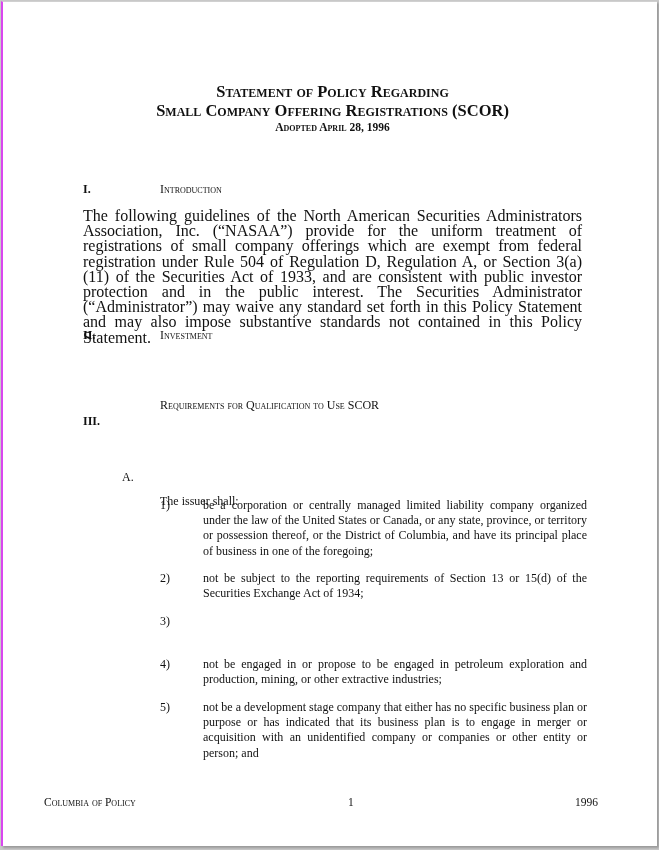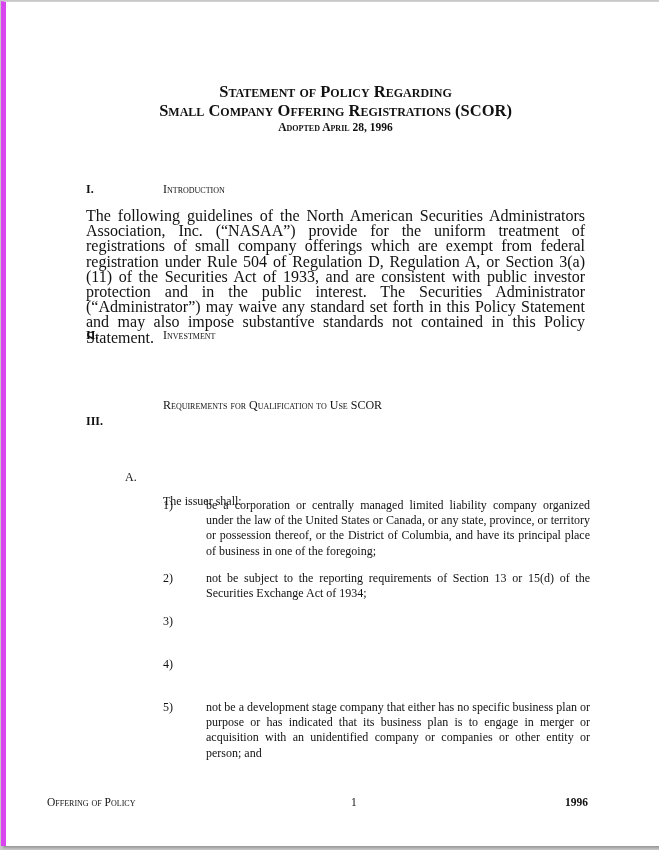--- a/index.html
+++ b/index.html
@@ -2,21 +2,21 @@
 <html><head>
 <meta charset="utf-8">
 <style>
   html, body { margin: 0; padding: 0; }
   body {
     width: 659px; height: 850px; background: #c8c8c8; overflow: hidden;
     font-family: "Liberation Serif", "DejaVu Serif", serif; color: #111;
   }
   .page {
     position: absolute; left: 1px; top: 1px; width: 654px; height: 844px;
-    background: #fff; border-left: 5px solid #d946ef; border-top: 1px solid #d0d0d0;
+    background: #fff; border-left: 2px solid #d946ef; border-top: 1px solid #d0d0d0;
     box-shadow: 2px 2px 2px #9a9a9a;
   }
   .title { position: absolute; left: 0; width: 659px; text-align: center; font-weight: bold; }
   .t1 { top: 80px; font-size: 16.5px; }
   .t2 { top: 99px; font-size: 16.5px; }
   .t3 { top: 119px; font-size: 11.5px; }
   .sc { font-variant: small-caps; }
   .sec-num { position: absolute; left: 80px; font-weight: bold; font-size: 12px; }
   .sec-title { position: absolute; left: 157px; font-weight: normal; font-size: 12px; font-variant: small-caps; }
   .para {
@@ -26,21 +26,21 @@
   .item-num { position: absolute; left: 157px; font-size: 12px; }
   .item-text {
     position: absolute; left: 200px; width: 384px; font-size: 12px; line-height: 15.2px;
     text-align: justify; text-align-last: left;
   }
   .sub-letter { position: absolute; left: 119px; font-size: 12px; }
   .sub-text { position: absolute; left: 157px; font-size: 12px; margin-top: 24px; }
   .footer { position: absolute; top: 794px; font-size: 11.5px; }
   .f-left { left: 41px; font-variant: small-caps; }
   .f-center { left: 345px; }
-  .f-right { left: 559px; font-weight: bold; }
+  .f-right { left: 572px; }
 </style>
 </head>
 <body>
 
 <div class="page">
 
   <div class="title t1 sc">Statement of Policy Regarding</div>
   <div class="title t2 sc">Small Company Offering Registrations (SCOR)</div>
   <div class="title t3 sc">Adopted April 28, 1996</div>
 
@@ -59,21 +59,22 @@
 
   <div class="item-num" style="top:496px">1)</div>
   <div class="item-text" style="top:496px">be a corporation or centrally managed limited liability company organized under the law of the United States or Canada, or any state, province, or territory or possession thereof, or the District of Columbia, and have its principal place of business in one of the foregoing;</div>
 
   <div class="item-num" style="top:569px">2)</div>
   <div class="item-text" style="top:569px">not be subject to the reporting requirements of Section 13 or 15(d) of the Securities Exchange Act of 1934;</div>
 
   <div class="item-num" style="top:612px">3)</div>
 
   <div class="item-num" style="top:655px">4)</div>
+  <div class="item-text" style="top:655px">not be engaged in or propose to be engaged in petroleum exploration and production, mining, or other extractive industries;</div>
 
   <div class="item-num" style="top:698px">5)</div>
   <div class="item-text" style="top:698px">not be a development stage company that either has no specific business plan or purpose or has indicated that its business plan is to engage in merger or acquisition with an unidentified company or companies or other entity or person; and</div>
 
-  <div class="footer f-left">Offering of Policy</div>
+  <div class="footer f-left">Columbia of Policy</div>
   <div class="footer f-center">1</div>
   <div class="footer f-right">1996</div>
 
 </div>
 
 </body></html>

